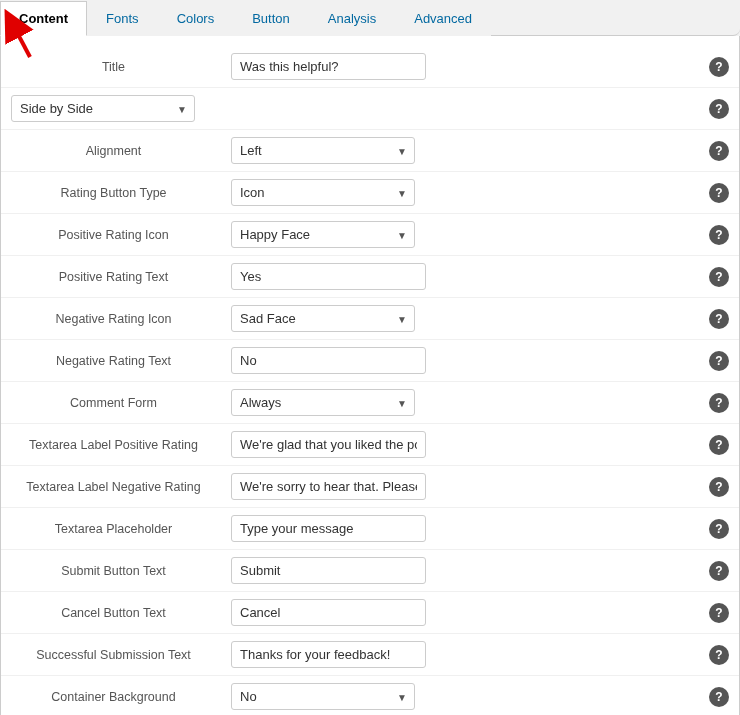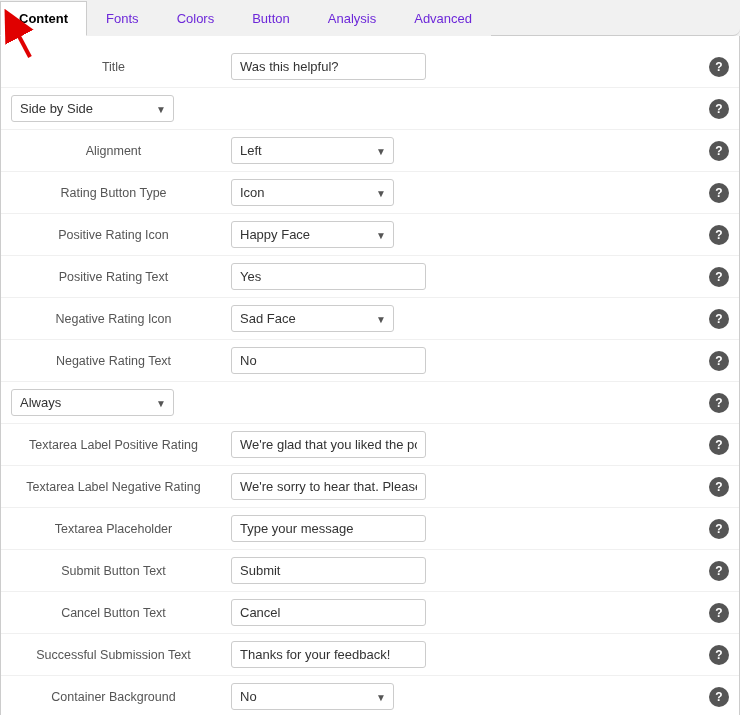--- a/index.html
+++ b/index.html
@@ -16,21 +16,21 @@
     .tabs {
       display: flex;
       background: #f1f1f1;
       border-bottom: 1px solid #ccc;
       padding: 0;
     }
     .tab {
       padding: 9px 18px;
       cursor: pointer;
       font-size: 13px;
-      color: #6d28d9;
+      color: #0369a1;
       border: 1px solid transparent;
       border-bottom: none;
       background: #f1f1f1;
       position: relative;
       top: 1px;
     }
     .tab.active {
       background: #fff;
       border-color: #ccc;
       border-bottom: 1px solid #fff;
@@ -78,21 +78,21 @@
       padding: 5px 8px;
       border: 1px solid #ccc;
       border-radius: 3px;
       font-size: 13px;
       color: #333;
       background: #fff;
     }
 
     .select-wrapper {
       position: relative;
-      width: 163px;
+      width: 184px;
     }
     .select-input {
       width: 100%;
       padding: 5px 25px 5px 8px;
       border: 1px solid #ccc;
       border-radius: 3px;
       font-size: 13px;
       color: #333;
       background: #fff;
       appearance: none;
@@ -251,20 +251,21 @@
 
     <div class="form-row">
       <div class="field-label">Negative Rating Text</div>
       <div class="field-control">
         <input class="text-input" type="text" value="No" style="">
       </div>
       <div class="help-icon">?</div>
     </div>
 
     <div class="form-row">
+      <div class="field-label">Comment Form</div>
       <div class="field-control">
         <div class="select-wrapper">
           <select class="select-input">
             <option>Always</option>
             <option>Never</option>
             <option>On Negative</option>
           </select>
           <span class="select-arrow">▼</span>
         </div>
       </div>

